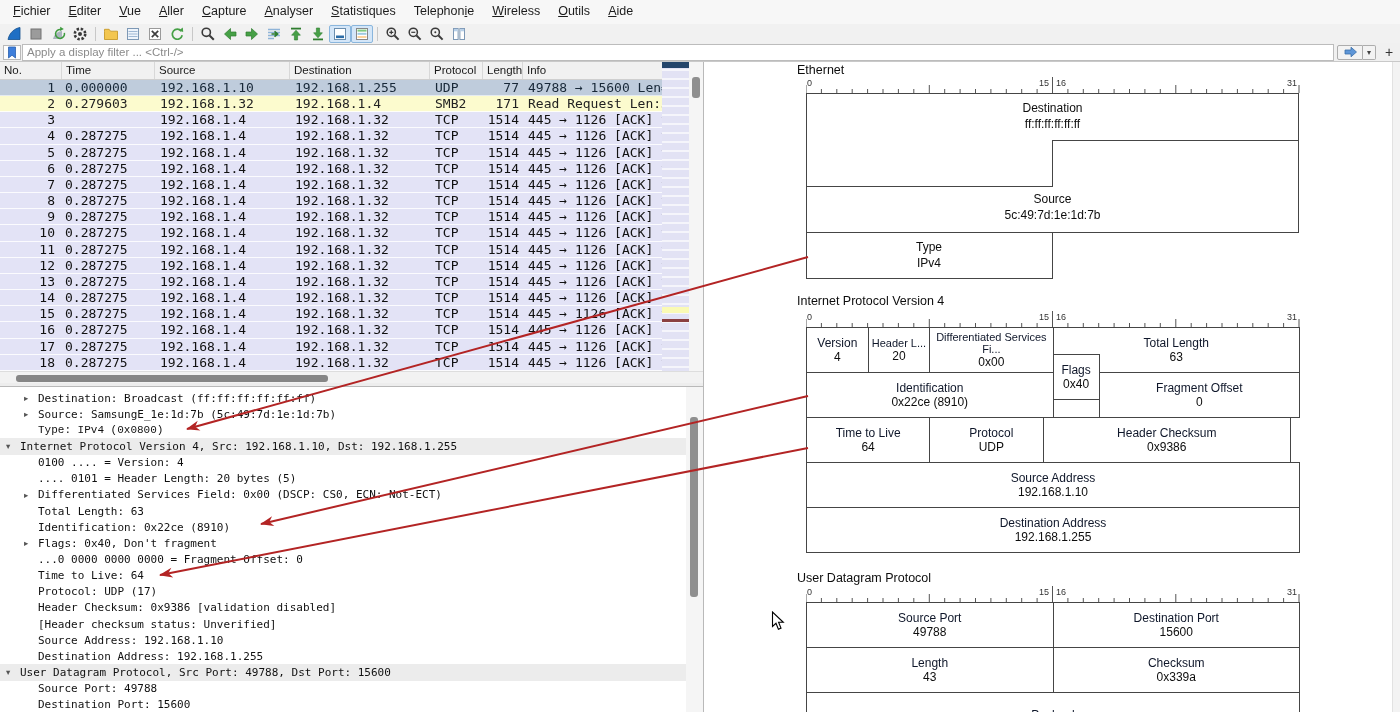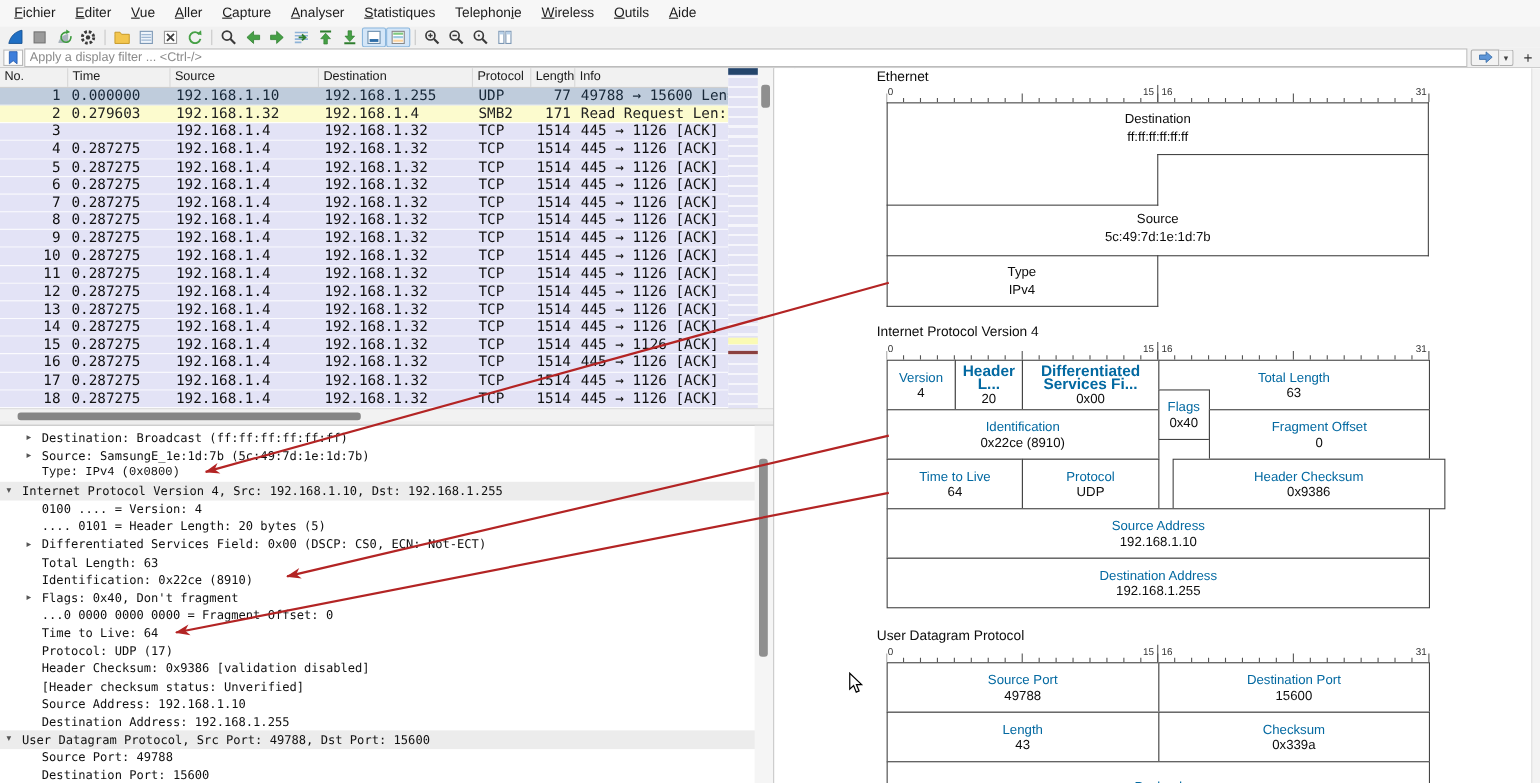--- a/index.html
+++ b/index.html
@@ -65,22 +65,22 @@
   #vsplit{position:absolute;left:703px;top:62px;width:1px;height:650px;background:#b9b9b9;}
   #hsplit{position:absolute;left:0;top:383px;width:703px;height:3px;background:#ededed;}
   
   #rpane{position:absolute;left:704px;top:62px;width:696px;height:650px;background:#fff;overflow:hidden;}
   #rpane .rscroll{position:absolute;left:688px;top:0;width:8px;height:650px;background:#f3f3f3;border-left:1px solid #e2e2e2;}
   .sect-title{position:absolute;left:93px;font-size:12.5px;color:#0d0d0d;}
   .ln{position:absolute;background:#454545;}
   .eth-label{position:absolute;text-align:center;font-size:12px;line-height:16px;color:#0d0d0d;}
   .dcell{position:absolute;box-sizing:border-box;border:1px solid #454545;background:#fff;
          display:flex;flex-direction:column;align-items:center;justify-content:center;text-align:center;}
-  .flabel{font-size:12px;line-height:14px;color:#0369a1;}
-  .flabel.fsmall{font-size:14px;line-height:12px;font-weight:bold;}
+  .flabel{font-size:12px;line-height:14px;color:#0f172a;}
+  .flabel.fsmall{font-size:11px;line-height:12px;}
   .fvalue{font-size:12px;line-height:15px;color:#0d0d0d;}
   .ruler{position:absolute;}
   
   #arrows{position:absolute;left:0;top:0;width:1400px;height:712px;pointer-events:none;z-index:40;}
   #cursor{position:absolute;left:771px;top:611px;z-index:50;pointer-events:none;}
 </style>
 </head>
 <body>
 
 <div id="app">
@@ -575,21 +575,21 @@
         <div class="fvalue">0</div>
       </div>
       <div class="dcell" style="left: 102px; top: 355px; width: 124.25px; height: 46px;">
         <div class="flabel">Time to Live</div>
         <div class="fvalue">64</div>
       </div>
       <div class="dcell" style="left: 225.25px; top: 355px; width: 124.25px; height: 46px;">
         <div class="flabel">Protocol</div>
         <div class="fvalue">UDP</div>
       </div>
-      <div class="dcell" style="left: 362px; top: 355px; width: 247.5px; height: 46px; text-align: right;">
+      <div class="dcell" style="left: 339px; top: 355px; width: 247.5px; height: 46px; text-align: right;">
         <div class="flabel">Header Checksum</div>
         <div class="fvalue">0x9386</div>
       </div>
       <div class="dcell" style="left: 102px; top: 400px; width: 494px; height: 46px;">
         <div class="flabel">Source Address</div>
         <div class="fvalue">192.168.1.10</div>
       </div>
       <div class="dcell" style="left: 102px; top: 445px; width: 494px; height: 46px;">
         <div class="flabel">Destination Address</div>
         <div class="fvalue">192.168.1.255</div>

